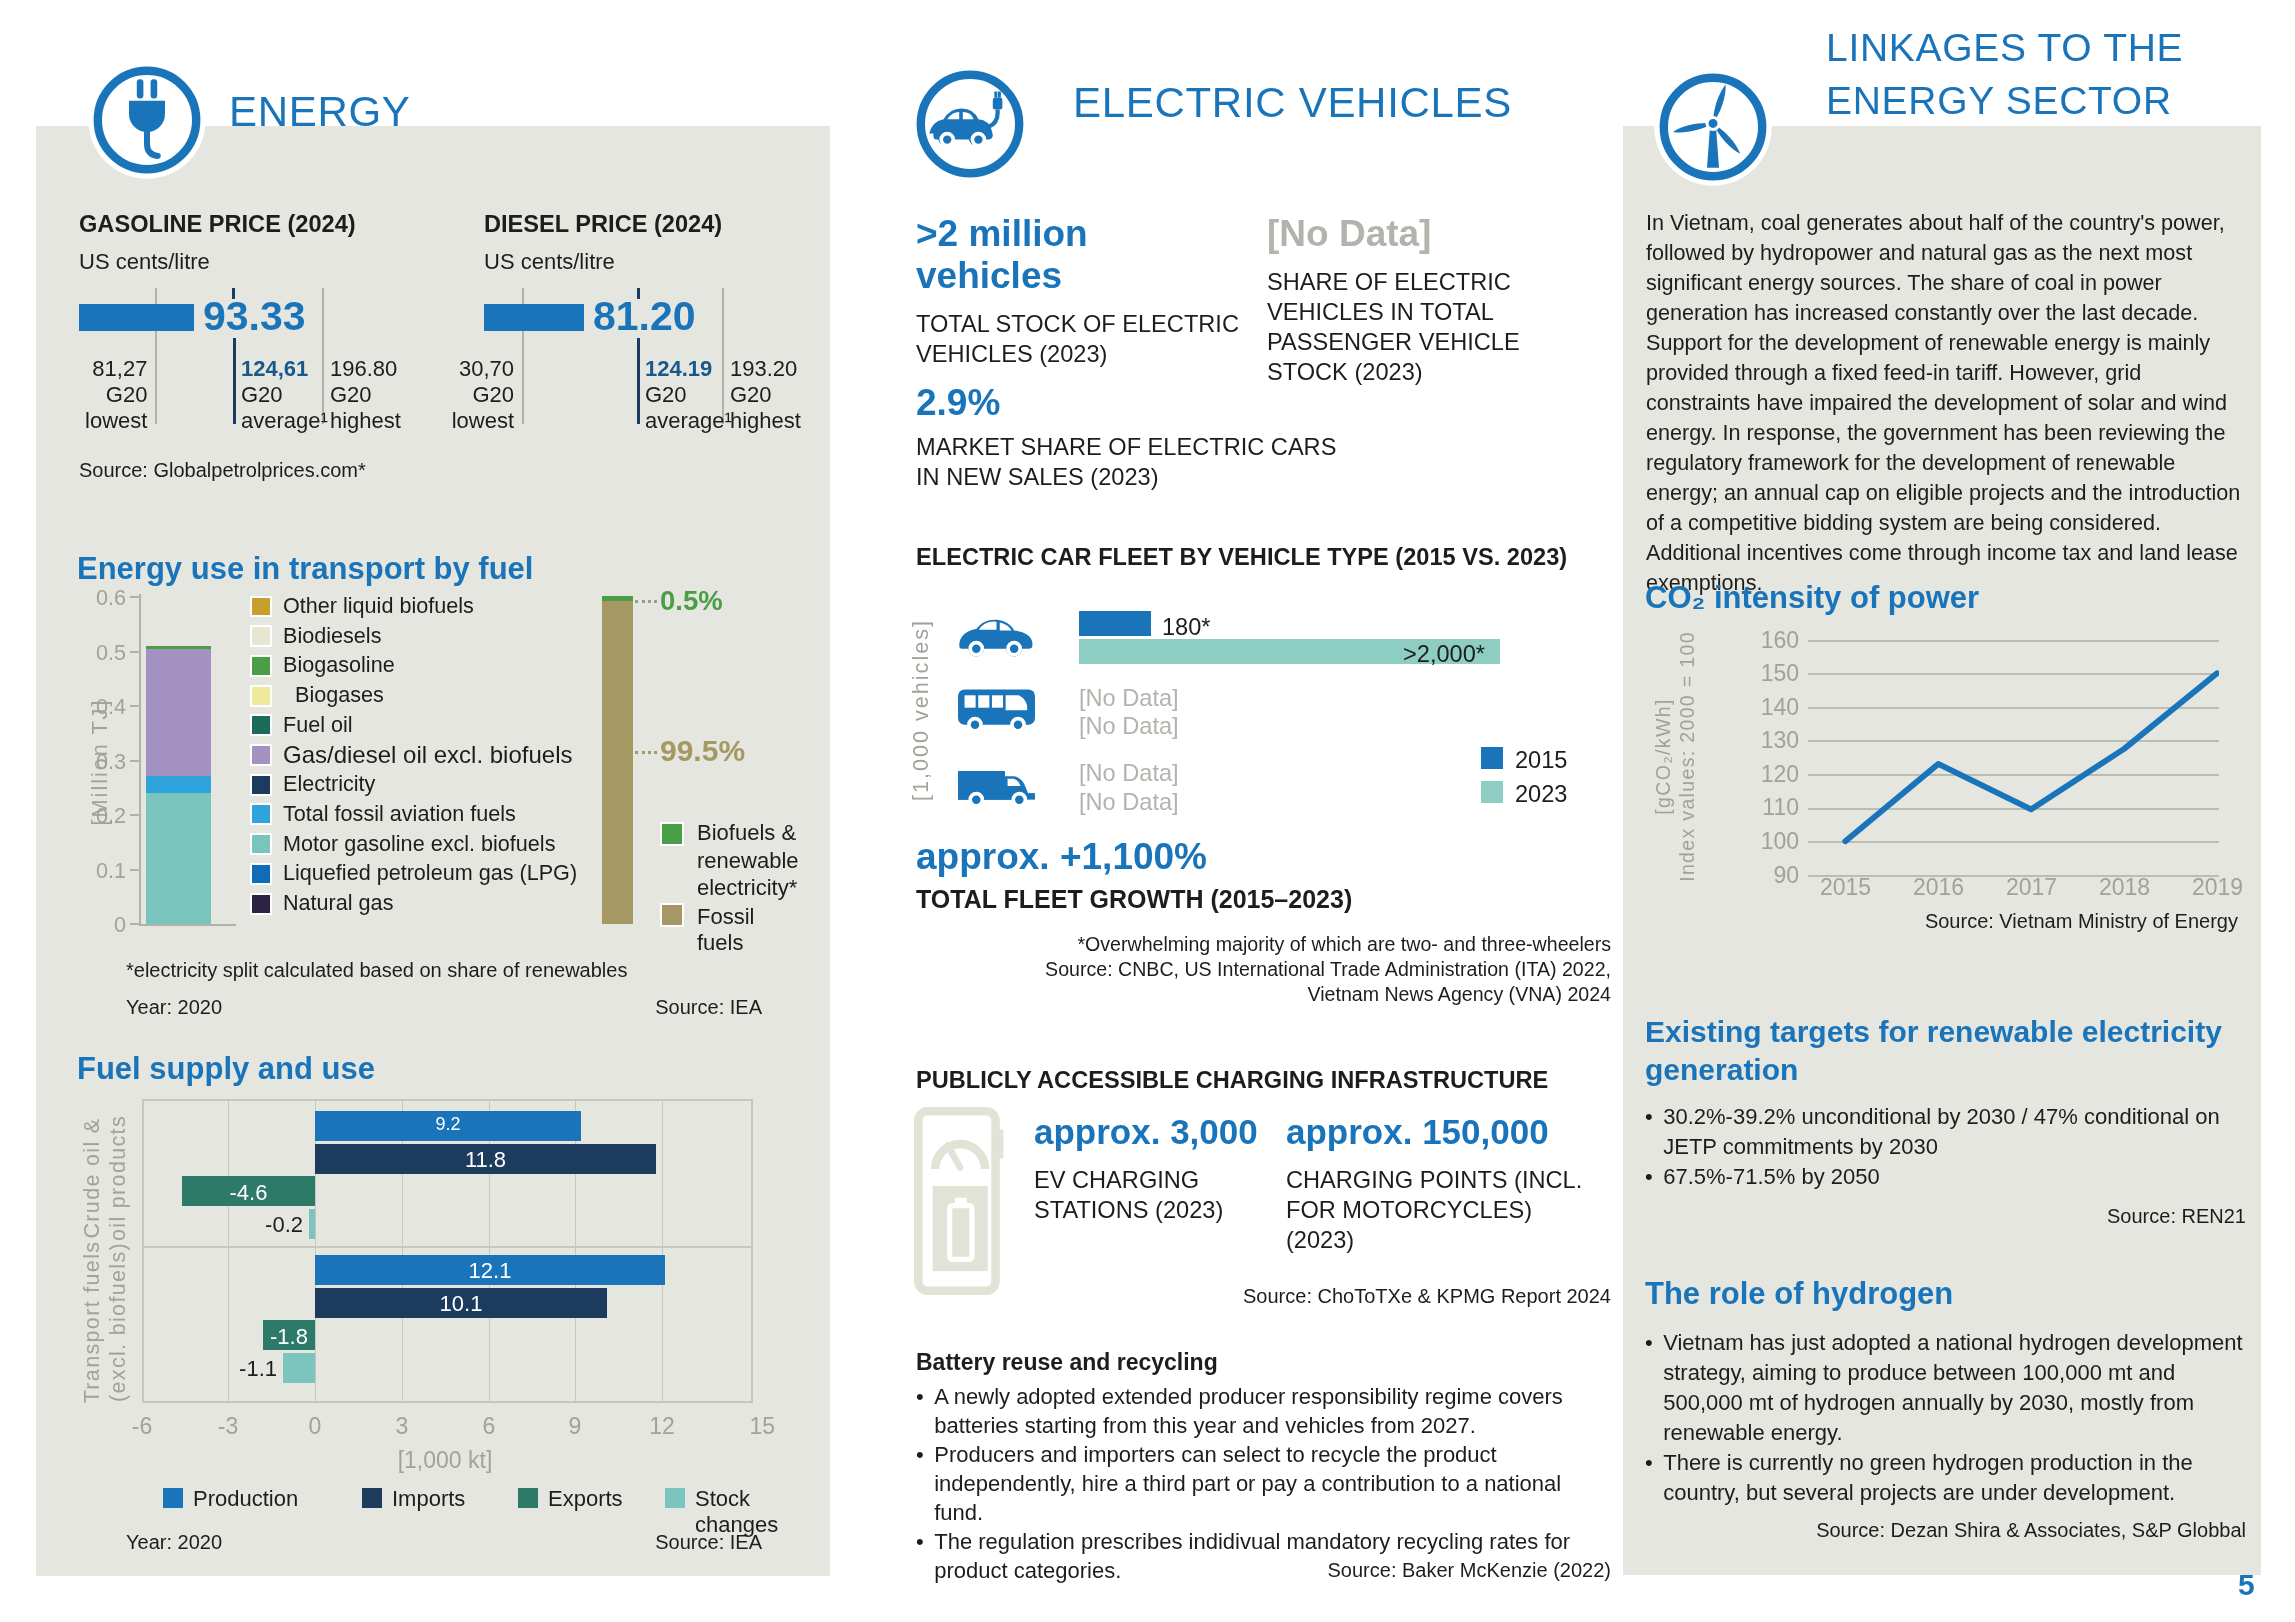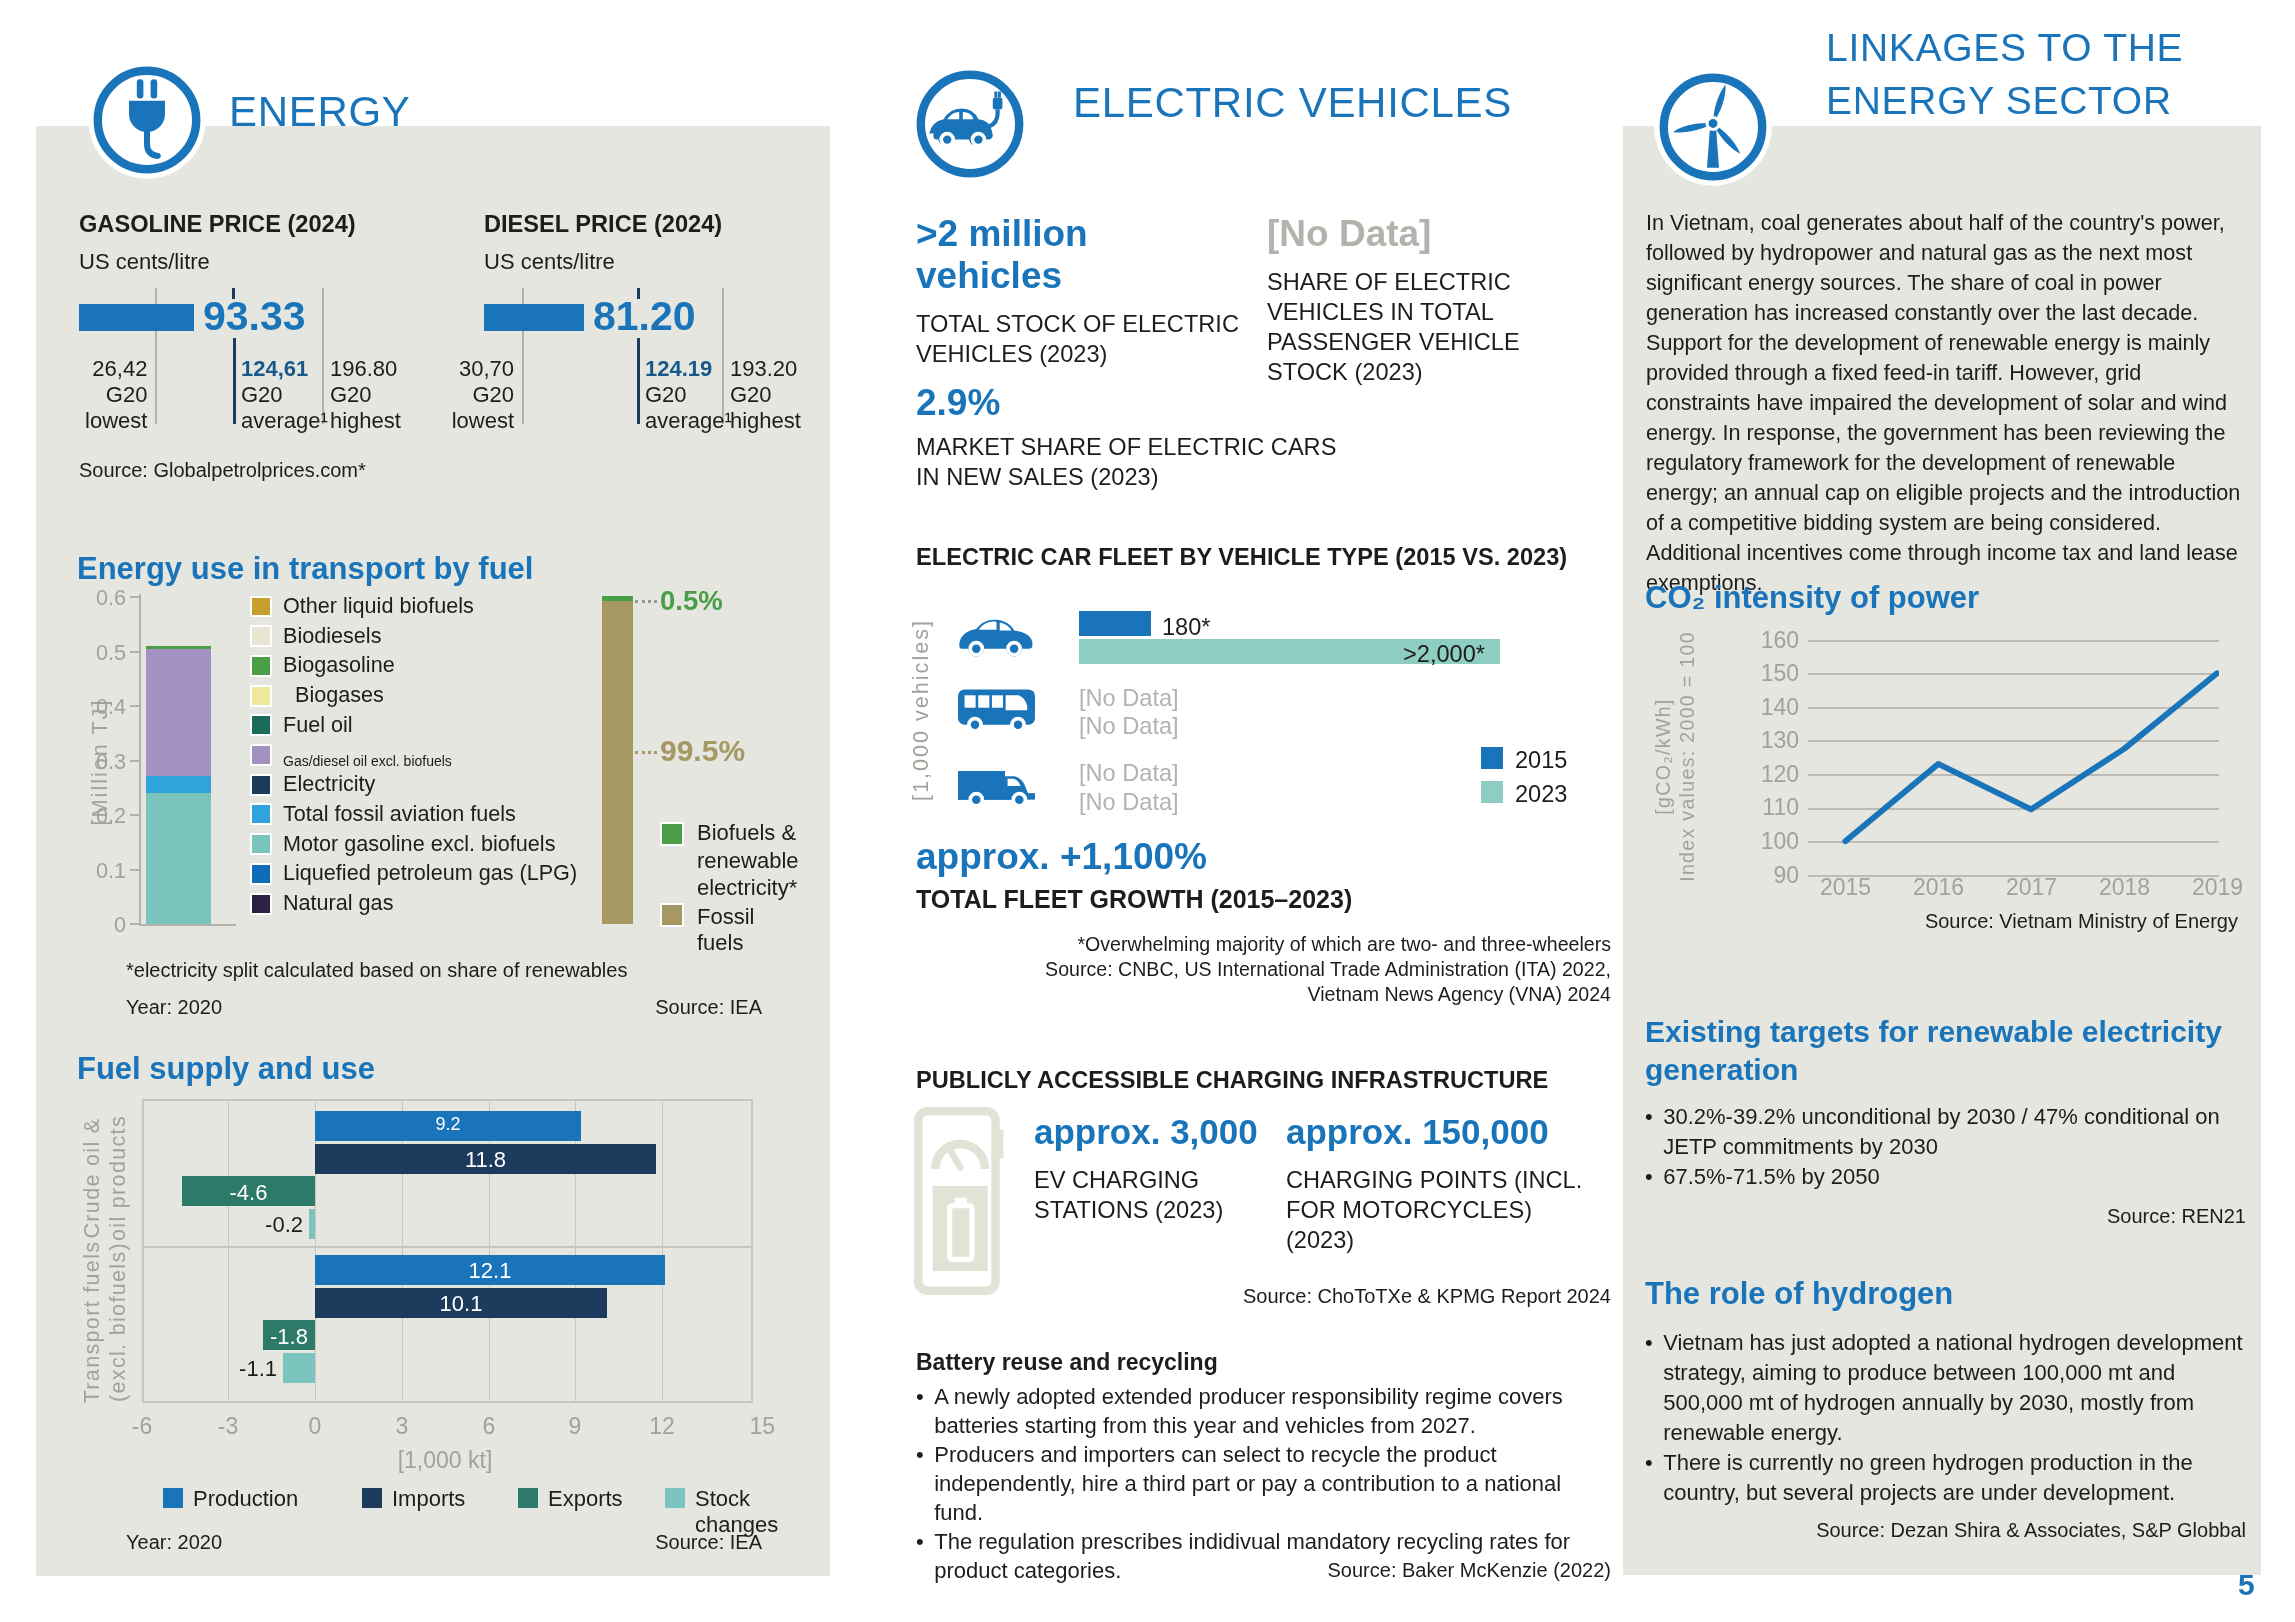--- a/index.html
+++ b/index.html
@@ -54,21 +54,21 @@
   <div class="abs sub-h" style="left:79px;top:211px;">GASOLINE PRICE (2024)</div>
   <div class="abs unit" style="left:79px;top:249px;">US cents/litre</div>
   <div class="abs" id="gauge-gasoline" style="left:79px;top:288px;width:406px;height:170px;">
       <div style="position: absolute; left: 76px; top: 0px; width: 2px; height: 136px; background: var(--axis);"></div>
       <div style="position: absolute; left: 243px; top: 0px; width: 2px; height: 136px; background: var(--axis);"></div>
       <div style="position: absolute; left: 153px; top: 0px; width: 3.3px; height: 10.5px; background: var(--navy);"></div>
       <div style="position: absolute; left: 154px; top: 50px; width: 2.6px; height: 86px; background: var(--navy);"></div>
       <div style="position: absolute; left: 0px; top: 15.7px; width: 115px; height: 27.5px; background: var(--blue);"></div>
       <div class="g-num" style="position: absolute; left: 124px; top: 5.2px;">93.33</div>
       <div class="g-lb" style="position: absolute; top: 68px; left: -28.6px; width: 97px; text-align: right;">
-        <div>26,42</div>
+        <div>81,27</div>
         <div>G20</div>
         <div>lowest</div>
       </div>
       <div class="g-lb" style="position: absolute; top: 68px; left: 162px; width: 131px;">
         <div class="avgnum">124,61</div>
         <div>G20</div>
         <div>average¹</div>
       </div>
       <div class="g-lb" style="position: absolute; top: 68px; left: 251px; width: 131px;">
         <div>196.80</div>
@@ -132,21 +132,21 @@
       <div style="position: absolute; left: 204px; top: 3.9px; font-size: 21.6px;">Other liquid biofuels</div>
       <div style="position: absolute; left: 171px; top: 36px; width: 17.7px; height: 17.7px; background: rgb(232, 230, 209); border: 2px solid rgb(255, 255, 255);"></div>
       <div style="position: absolute; left: 204px; top: 34px; font-size: 21.6px;">Biodiesels</div>
       <div style="position: absolute; left: 171px; top: 66px; width: 17.7px; height: 17.7px; background: rgb(74, 158, 69); border: 2px solid rgb(255, 255, 255);"></div>
       <div style="position: absolute; left: 204px; top: 63px; font-size: 21.6px;">Biogasoline</div>
       <div style="position: absolute; left: 171px; top: 96px; width: 17.7px; height: 17.7px; background: rgb(239, 233, 155); border: 2px solid rgb(255, 255, 255);"></div>
       <div style="position: absolute; left: 216px; top: 93px; font-size: 21.6px;">Biogases</div>
       <div style="position: absolute; left: 171px; top: 125px; width: 17.7px; height: 17.7px; background: rgb(27, 106, 90); border: 2px solid rgb(255, 255, 255);"></div>
       <div style="position: absolute; left: 204px; top: 123px; font-size: 21.6px;">Fuel oil</div>
       <div style="position: absolute; left: 171px; top: 155px; width: 17.7px; height: 17.7px; background: rgb(162, 145, 193); border: 2px solid rgb(255, 255, 255);"></div>
-      <div style="position: absolute; left: 204px; top: 164px; font-size: 14px;">Gas/diesel oil excl. biofuels</div>
+      <div style="position: absolute; left: 204px; top: 152px; font-size: 24px;">Gas/diesel oil excl. biofuels</div>
       <div style="position: absolute; left: 171px; top: 185px; width: 17.7px; height: 17.7px; background: rgb(29, 60, 93); border: 2px solid rgb(255, 255, 255);"></div>
       <div style="position: absolute; left: 204px; top: 182px; font-size: 21.6px;">Electricity</div>
       <div style="position: absolute; left: 171px; top: 214px; width: 17.7px; height: 17.7px; background: rgb(47, 163, 220); border: 2px solid rgb(255, 255, 255);"></div>
       <div style="position: absolute; left: 204px; top: 212px; font-size: 21.6px;">Total fossil aviation fuels</div>
       <div style="position: absolute; left: 171px; top: 244px; width: 17.7px; height: 17.7px; background: rgb(121, 196, 189); border: 2px solid rgb(255, 255, 255);"></div>
       <div style="position: absolute; left: 204px; top: 242px; font-size: 21.6px;">Motor gasoline excl. biofuels</div>
       <div style="position: absolute; left: 171px; top: 274px; width: 17.7px; height: 17.7px; background: rgb(14, 108, 184); border: 2px solid rgb(255, 255, 255);"></div>
       <div style="position: absolute; left: 204px; top: 271px; font-size: 21.6px;">Liquefied petroleum gas (LPG)</div>
       <div style="position: absolute; left: 171px; top: 304px; width: 17.7px; height: 17.7px; background: rgb(44, 34, 68); border: 2px solid rgb(255, 255, 255);"></div>
       <div style="position: absolute; left: 204px; top: 301px; font-size: 21.6px;">Natural gas</div>

